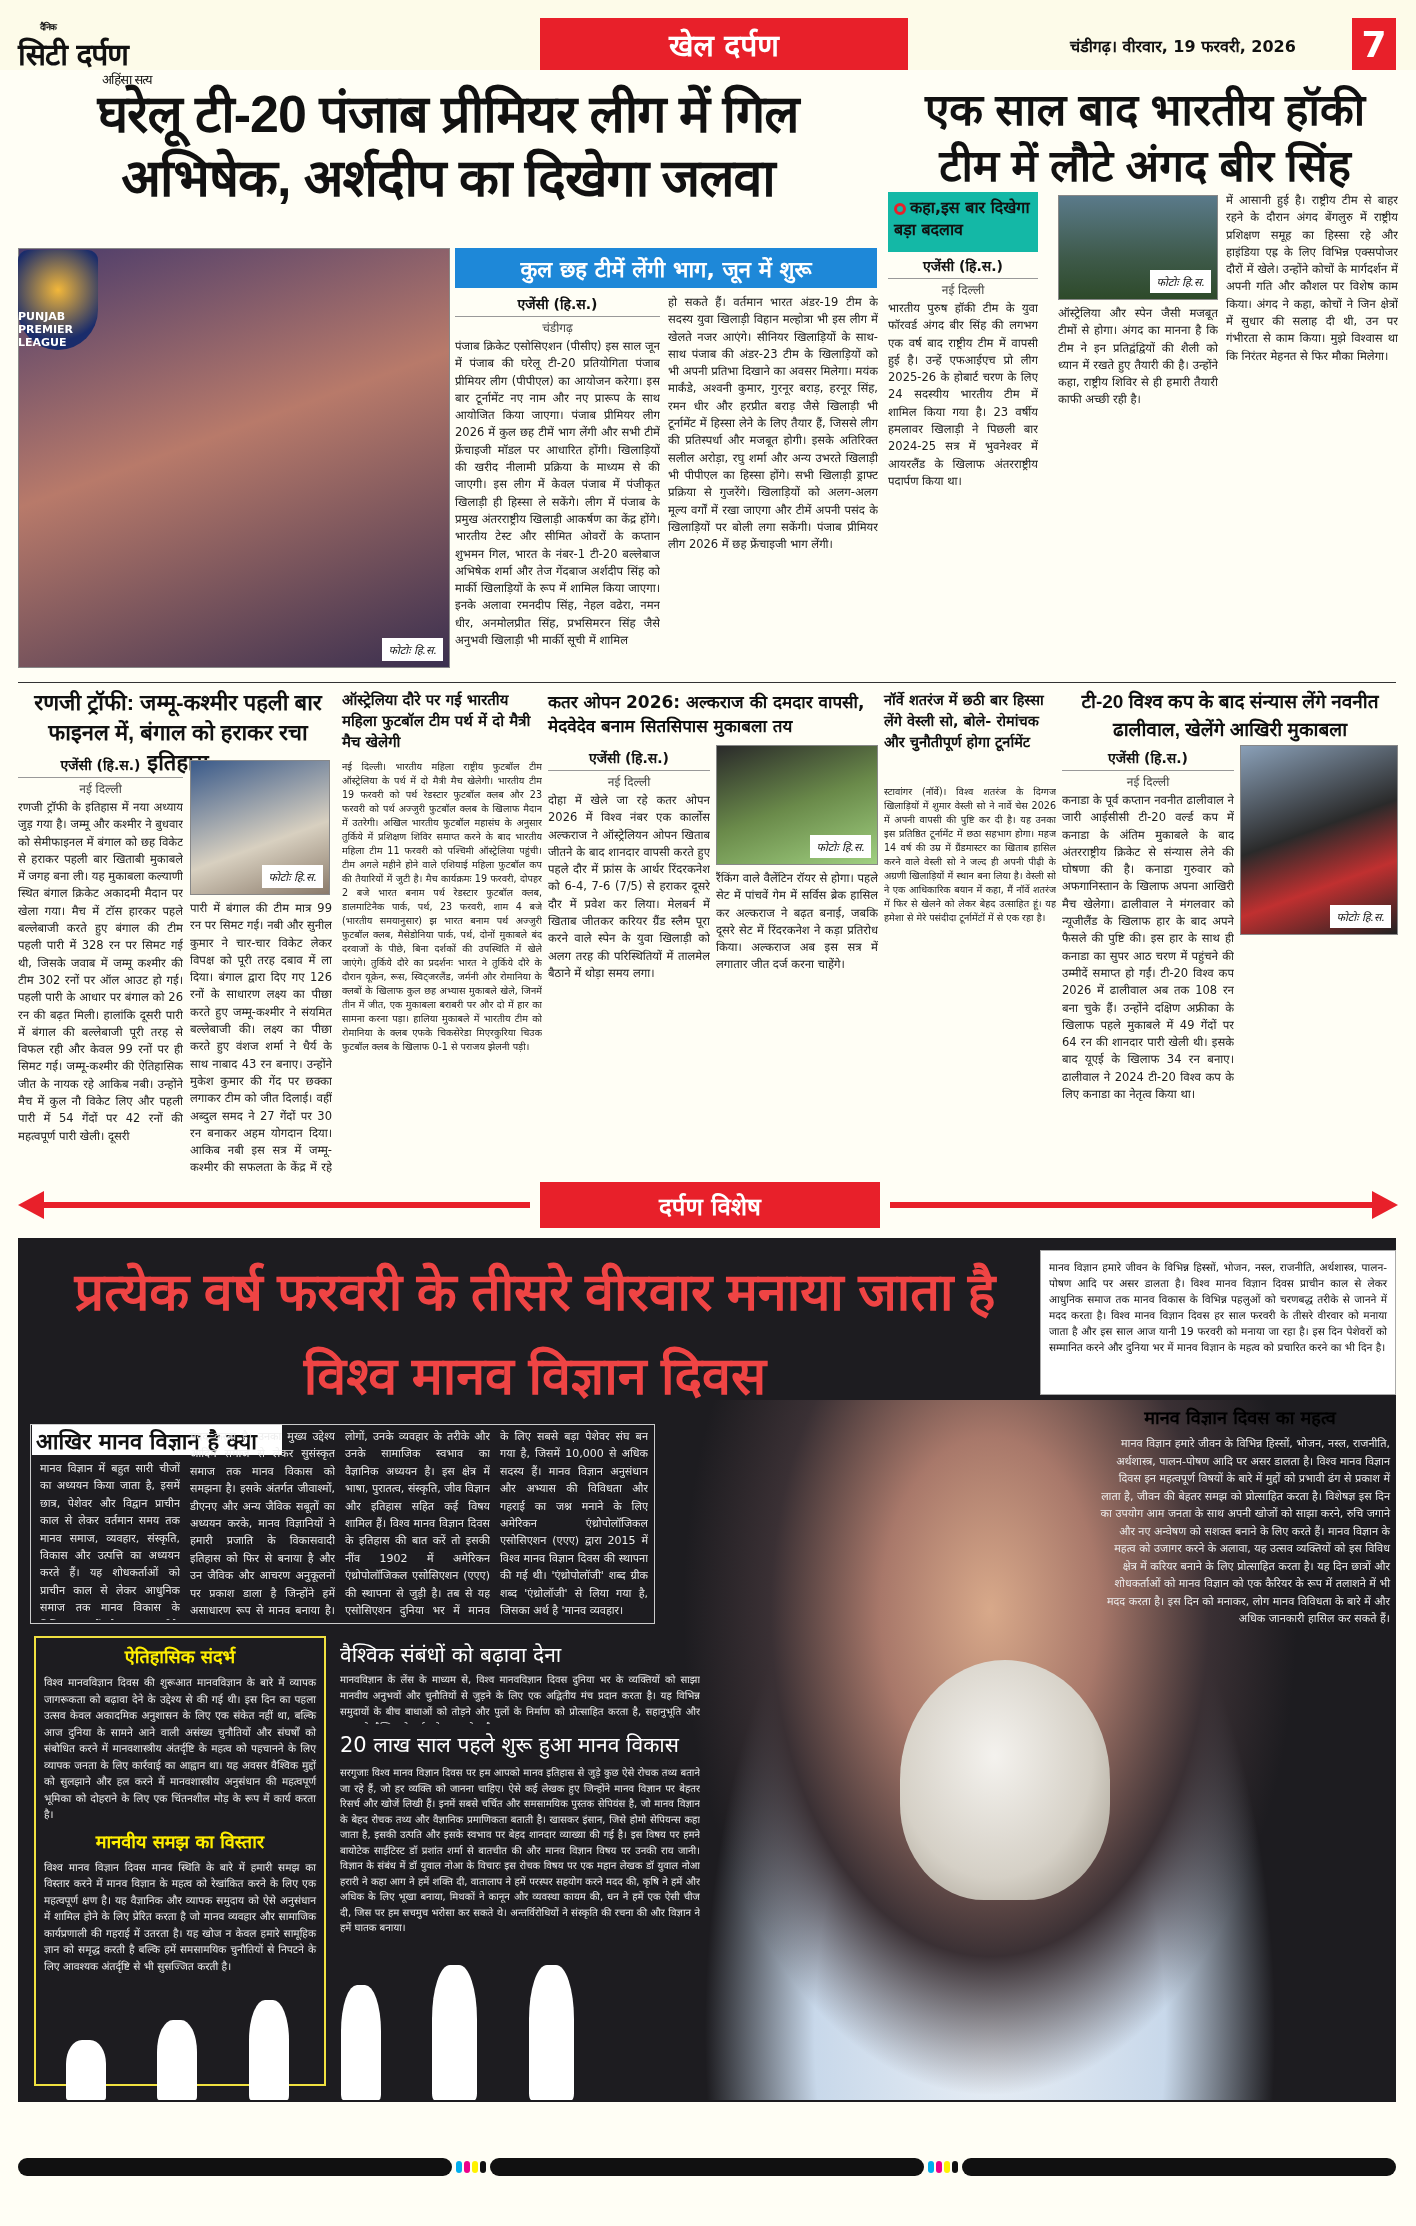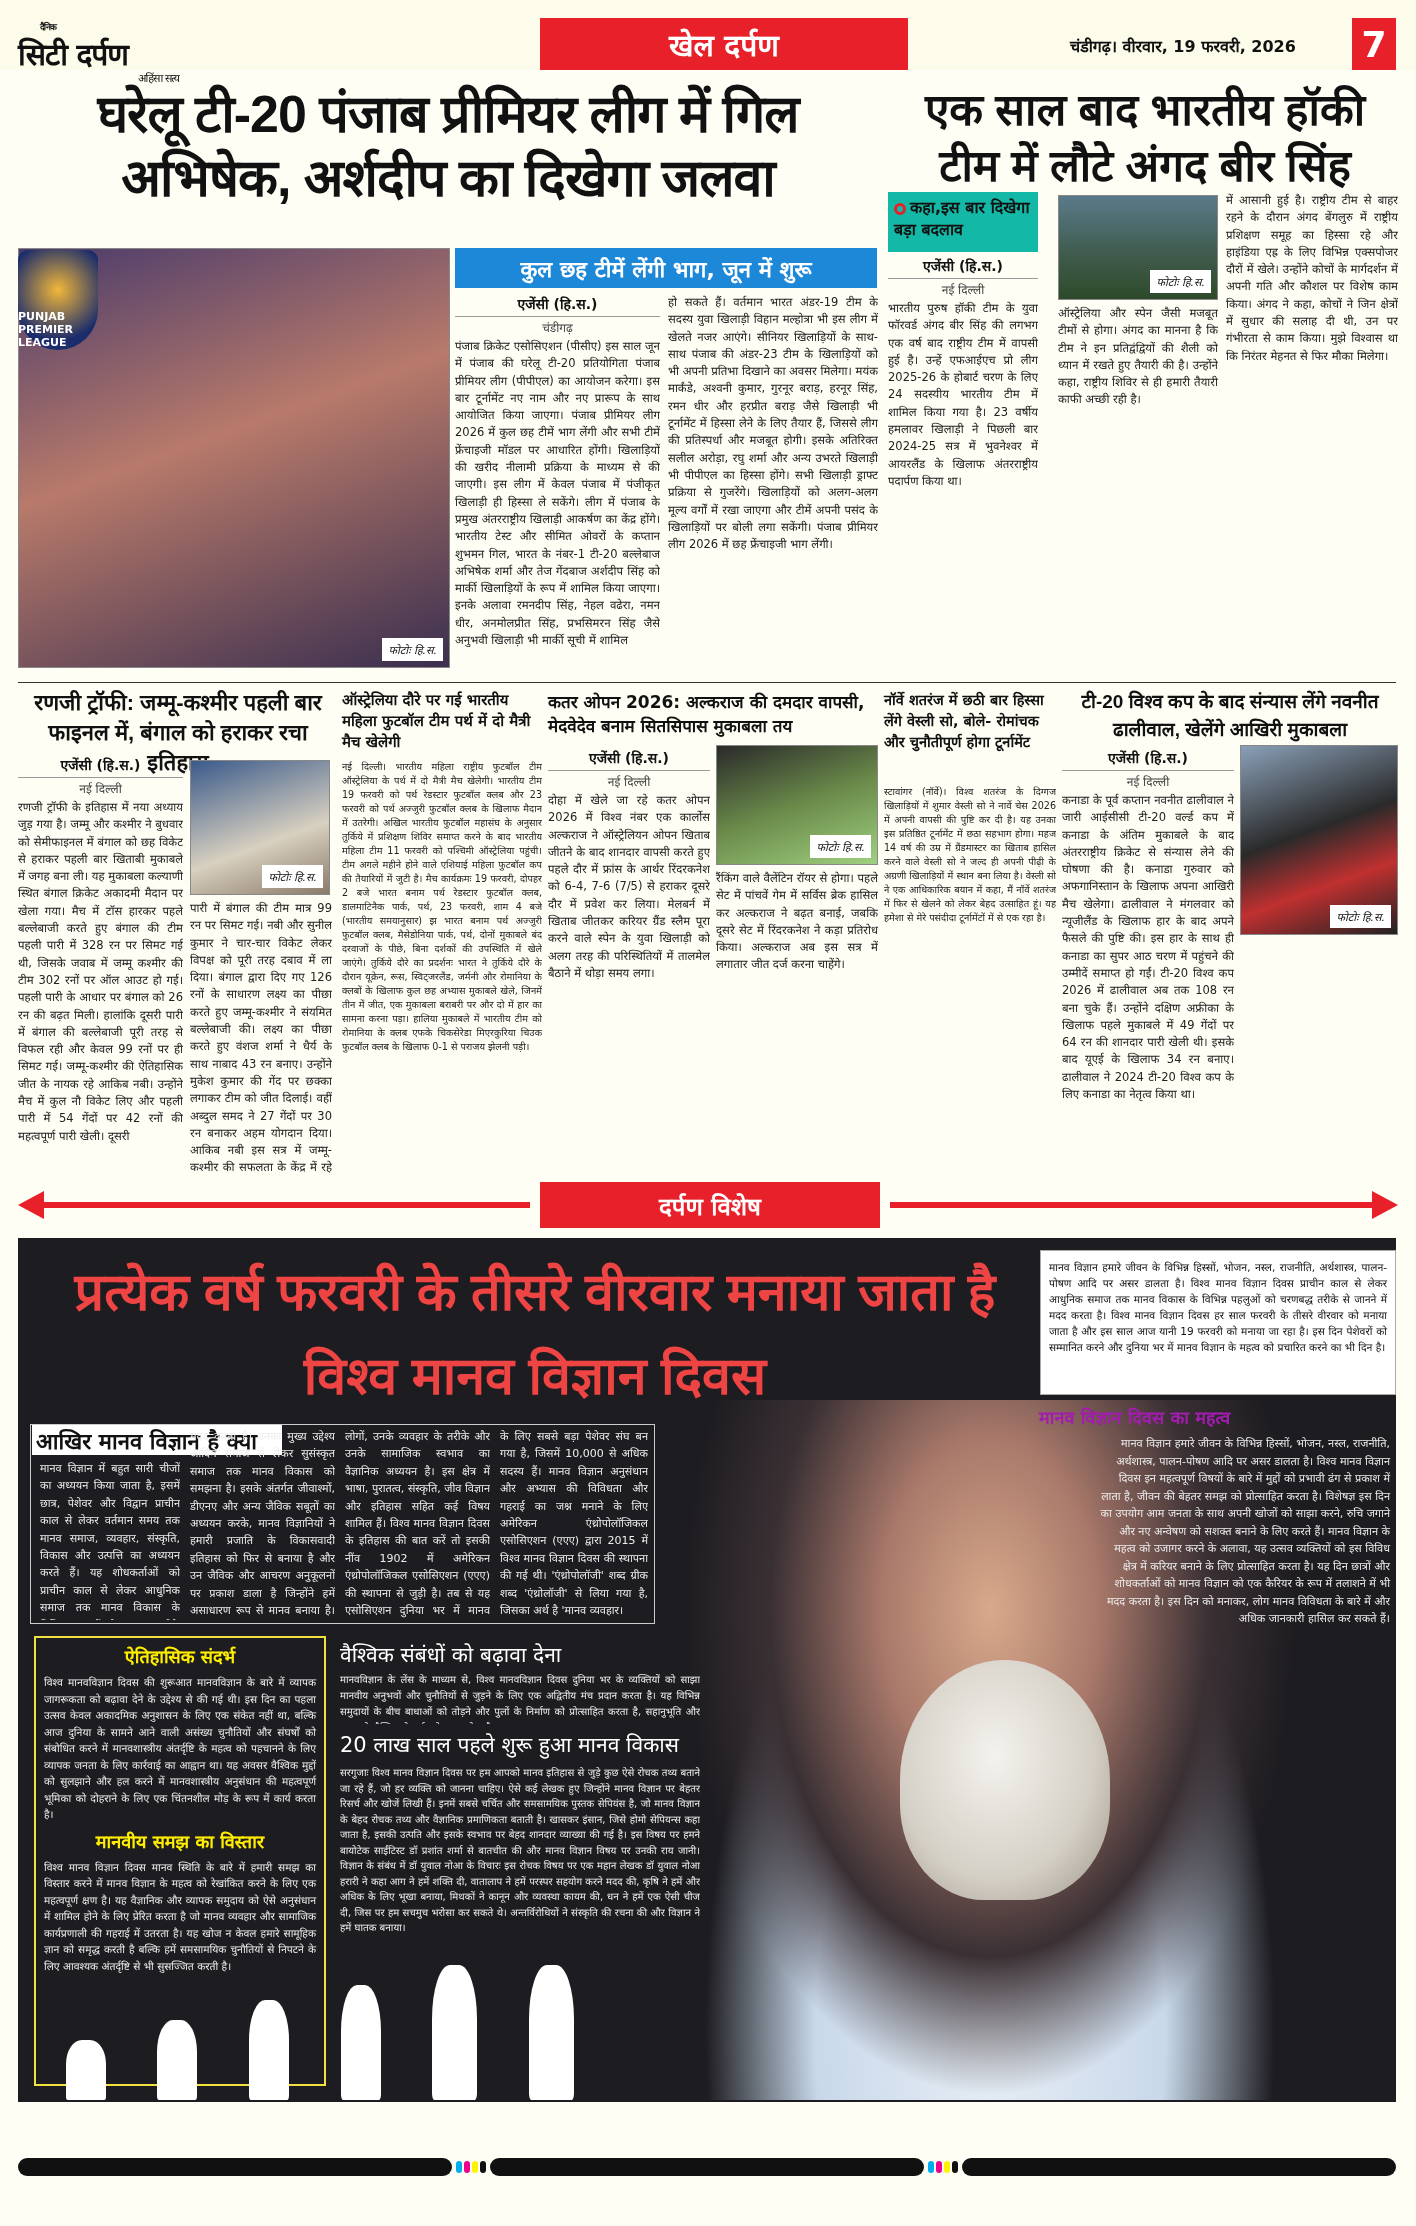--- a/index.html
+++ b/index.html
@@ -1,20 +1,20 @@
 <!DOCTYPE html>
 <html><head>
 <meta charset="utf-8">
 <style>
 *{box-sizing:border-box;margin:0;padding:0}
 body{width:1416px;height:2226px;background:#fffef5;font-family:"DejaVu Sans",sans-serif;color:#111;position:relative;overflow:hidden}
 .abs{position:absolute}
 .masthead{left:0;top:0;width:1416px;height:70px;background:#fdfbe9}
 .logo{left:18px;top:20px;font-family:"DejaVu Serif",serif;font-weight:bold;font-size:30px;letter-spacing:-1px}
-.logo small{display:block;font-size:11px;font-weight:normal;margin-left:120px;margin-top:-4px}
+.logo small{display:block;font-size:13px;font-weight:normal;margin-left:84px;margin-top:-4px}
 .section-tab{left:540px;top:18px;width:368px;height:52px;background:#e8202a;color:#fff;font-size:30px;font-weight:bold;display:flex;align-items:center;justify-content:center}
 .dateline{left:1070px;top:35px;font-size:16px;font-weight:bold}
 .pageno{left:1352px;top:18px;width:44px;height:52px;background:#e8202a;color:#fff;font-size:36px;font-weight:bold;display:flex;align-items:center;justify-content:center}
 .head1{left:18px;top:82px;width:860px;font-size:52px;font-weight:bold;line-height:64px;text-align:center;letter-spacing:-1px;font-family:"Liberation Sans",sans-serif}
 .head2{left:890px;top:82px;width:510px;font-size:44px;font-weight:bold;line-height:56px;text-align:center;font-family:"Liberation Sans",sans-serif}
 .photo{background:linear-gradient(160deg,#4a3b6b,#b87a6a 45%,#3a2f4f);border:1px solid #888}
 .photo-cap{position:absolute;right:6px;bottom:6px;background:#fff;font-size:11px;padding:4px 6px;font-style:italic}
 .ppl-logo{left:18px;top:250px;width:80px;height:100px;background:radial-gradient(circle at 50% 40%,#f2b73a,#1a2c6b 70%);border-radius:10px 10px 40px 40px;color:#fff;font-size:11px;font-weight:bold;padding-top:60px}
 .blue-bar{left:455px;top:248px;width:422px;height:40px;background:#1e88d8;color:#fff;font-size:22px;font-weight:bold;display:flex;align-items:center;justify-content:center}
 .col{font-size:11.5px;line-height:17.3px;text-align:justify;color:#222}
@@ -35,21 +35,21 @@
 .what-box{left:30px;top:1424px;width:625px;height:200px;background:#1d1c20;border:1px solid #ccc}
 .what-title{left:32px;top:1425px;width:250px;height:30px;background:#fff;font-size:22px;font-weight:bold;padding-left:4px}
 .dark-col{color:#eee;font-size:11px;line-height:17.4px;text-align:justify}
 .yellow-box{left:34px;top:1636px;width:292px;height:450px;border:2px solid #f0e040}
 .yellow-h{color:#ffee00;font-size:18px;font-weight:bold;text-align:center;margin:6px 0}
 .white-h{color:#fff;font-size:21px;font-weight:normal}
 .face{left:680px;top:1400px;width:620px;height:700px;background:radial-gradient(ellipse at 50% 30%,#d8a98a 0,#a8786a 25%,#3a3034 50%,transparent 70%),radial-gradient(ellipse at 50% 90%,#e8eef5 0,#c8d8ea 40%,transparent 65%)}
 .skull{left:900px;top:1660px;width:210px;height:240px;background:radial-gradient(ellipse at 45% 40%,#f4f2ee,#d5d0c6 60%,#9a9386);border-radius:50% 50% 40% 40%}
 .evo{left:40px;top:1960px;width:560px;height:140px;display:flex;align-items:flex-end;justify-content:space-around}
 .evo span{display:block;background:#fff;border-radius:40% 40% 5% 5%}
-.imp-title{left:1039px;top:1405px;width:300px;color:#a21caf;font-size:18px;font-weight:bold;text-align:left}
+.imp-title{left:1090px;top:1405px;width:300px;color:#000000;font-size:18px;font-weight:bold;text-align:center}
 .imp-text{left:1100px;top:1435px;width:290px;color:#eee;font-size:11px;line-height:17.5px;text-align:right}
 .regbar{left:18px;top:2156px;width:1378px;height:22px;display:flex;gap:4px;align-items:center}
 .regbar .seg{flex:1;height:18px;background:#111;border-radius:9px}
 .regbar .cmyk{display:flex;gap:2px}
 .regbar .cmyk i{display:block;width:6px;height:12px;border-radius:3px}
 </style>
 </head>
 <body>
 
 <div class="abs masthead"></div>

